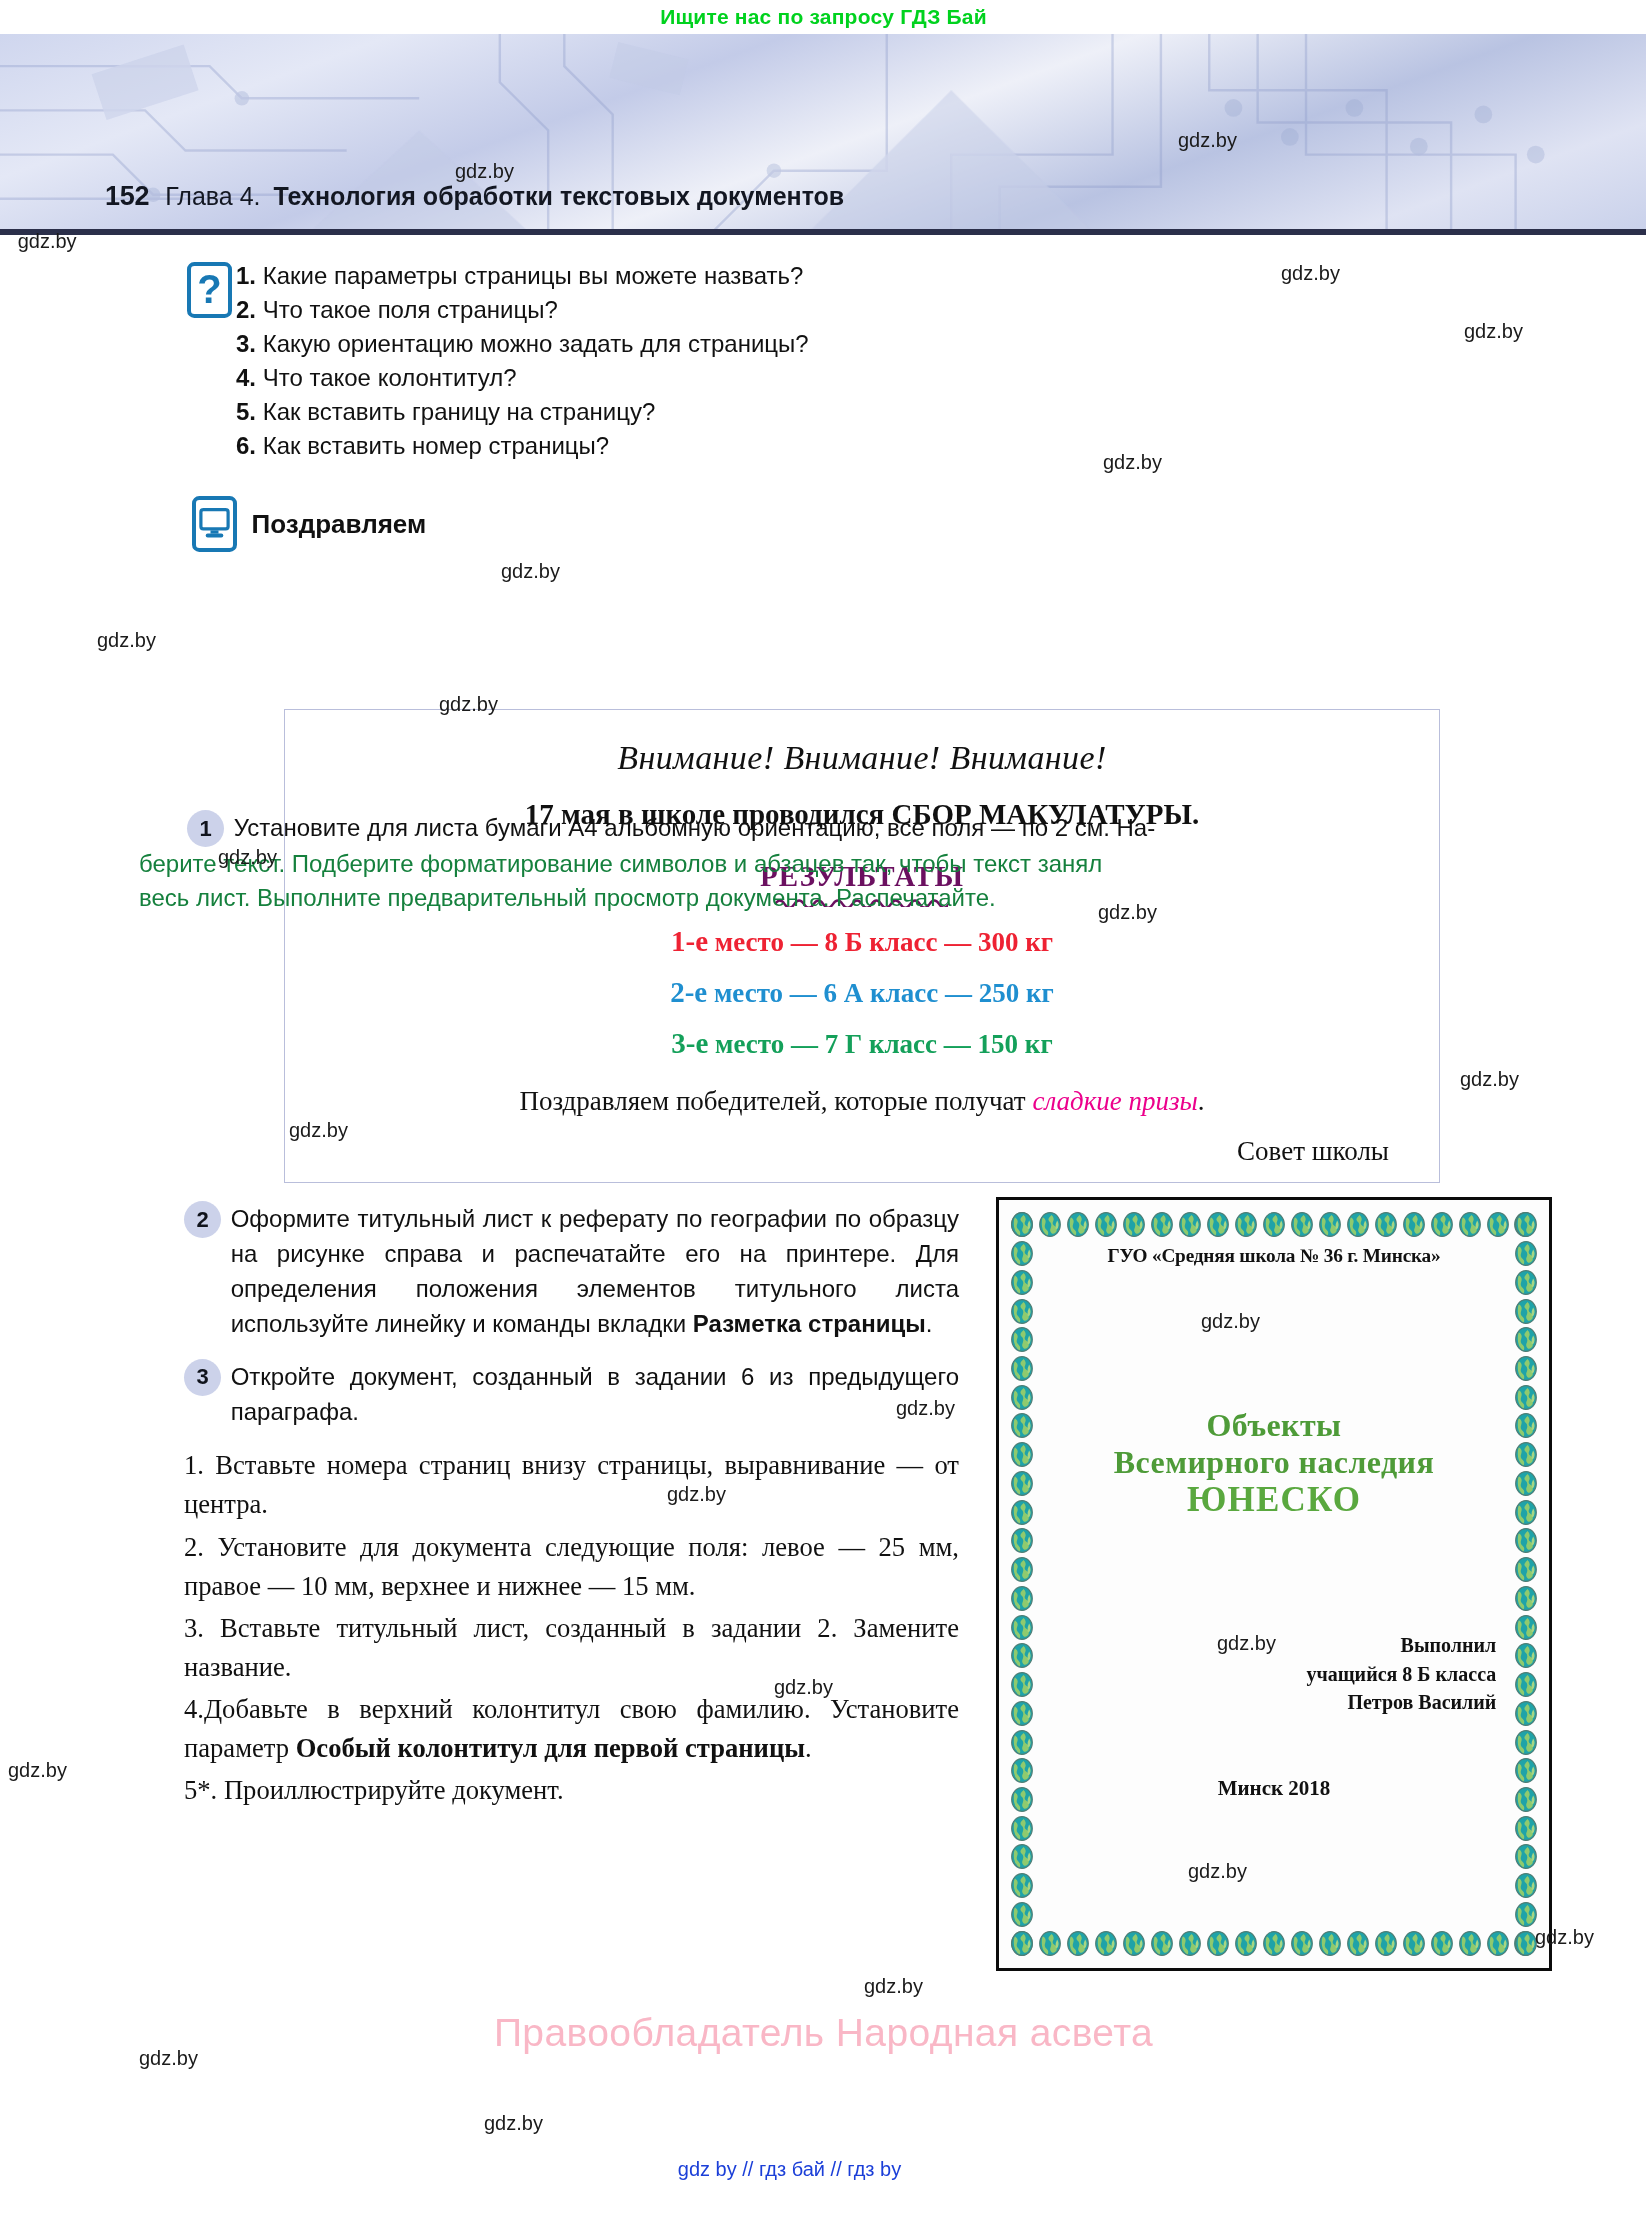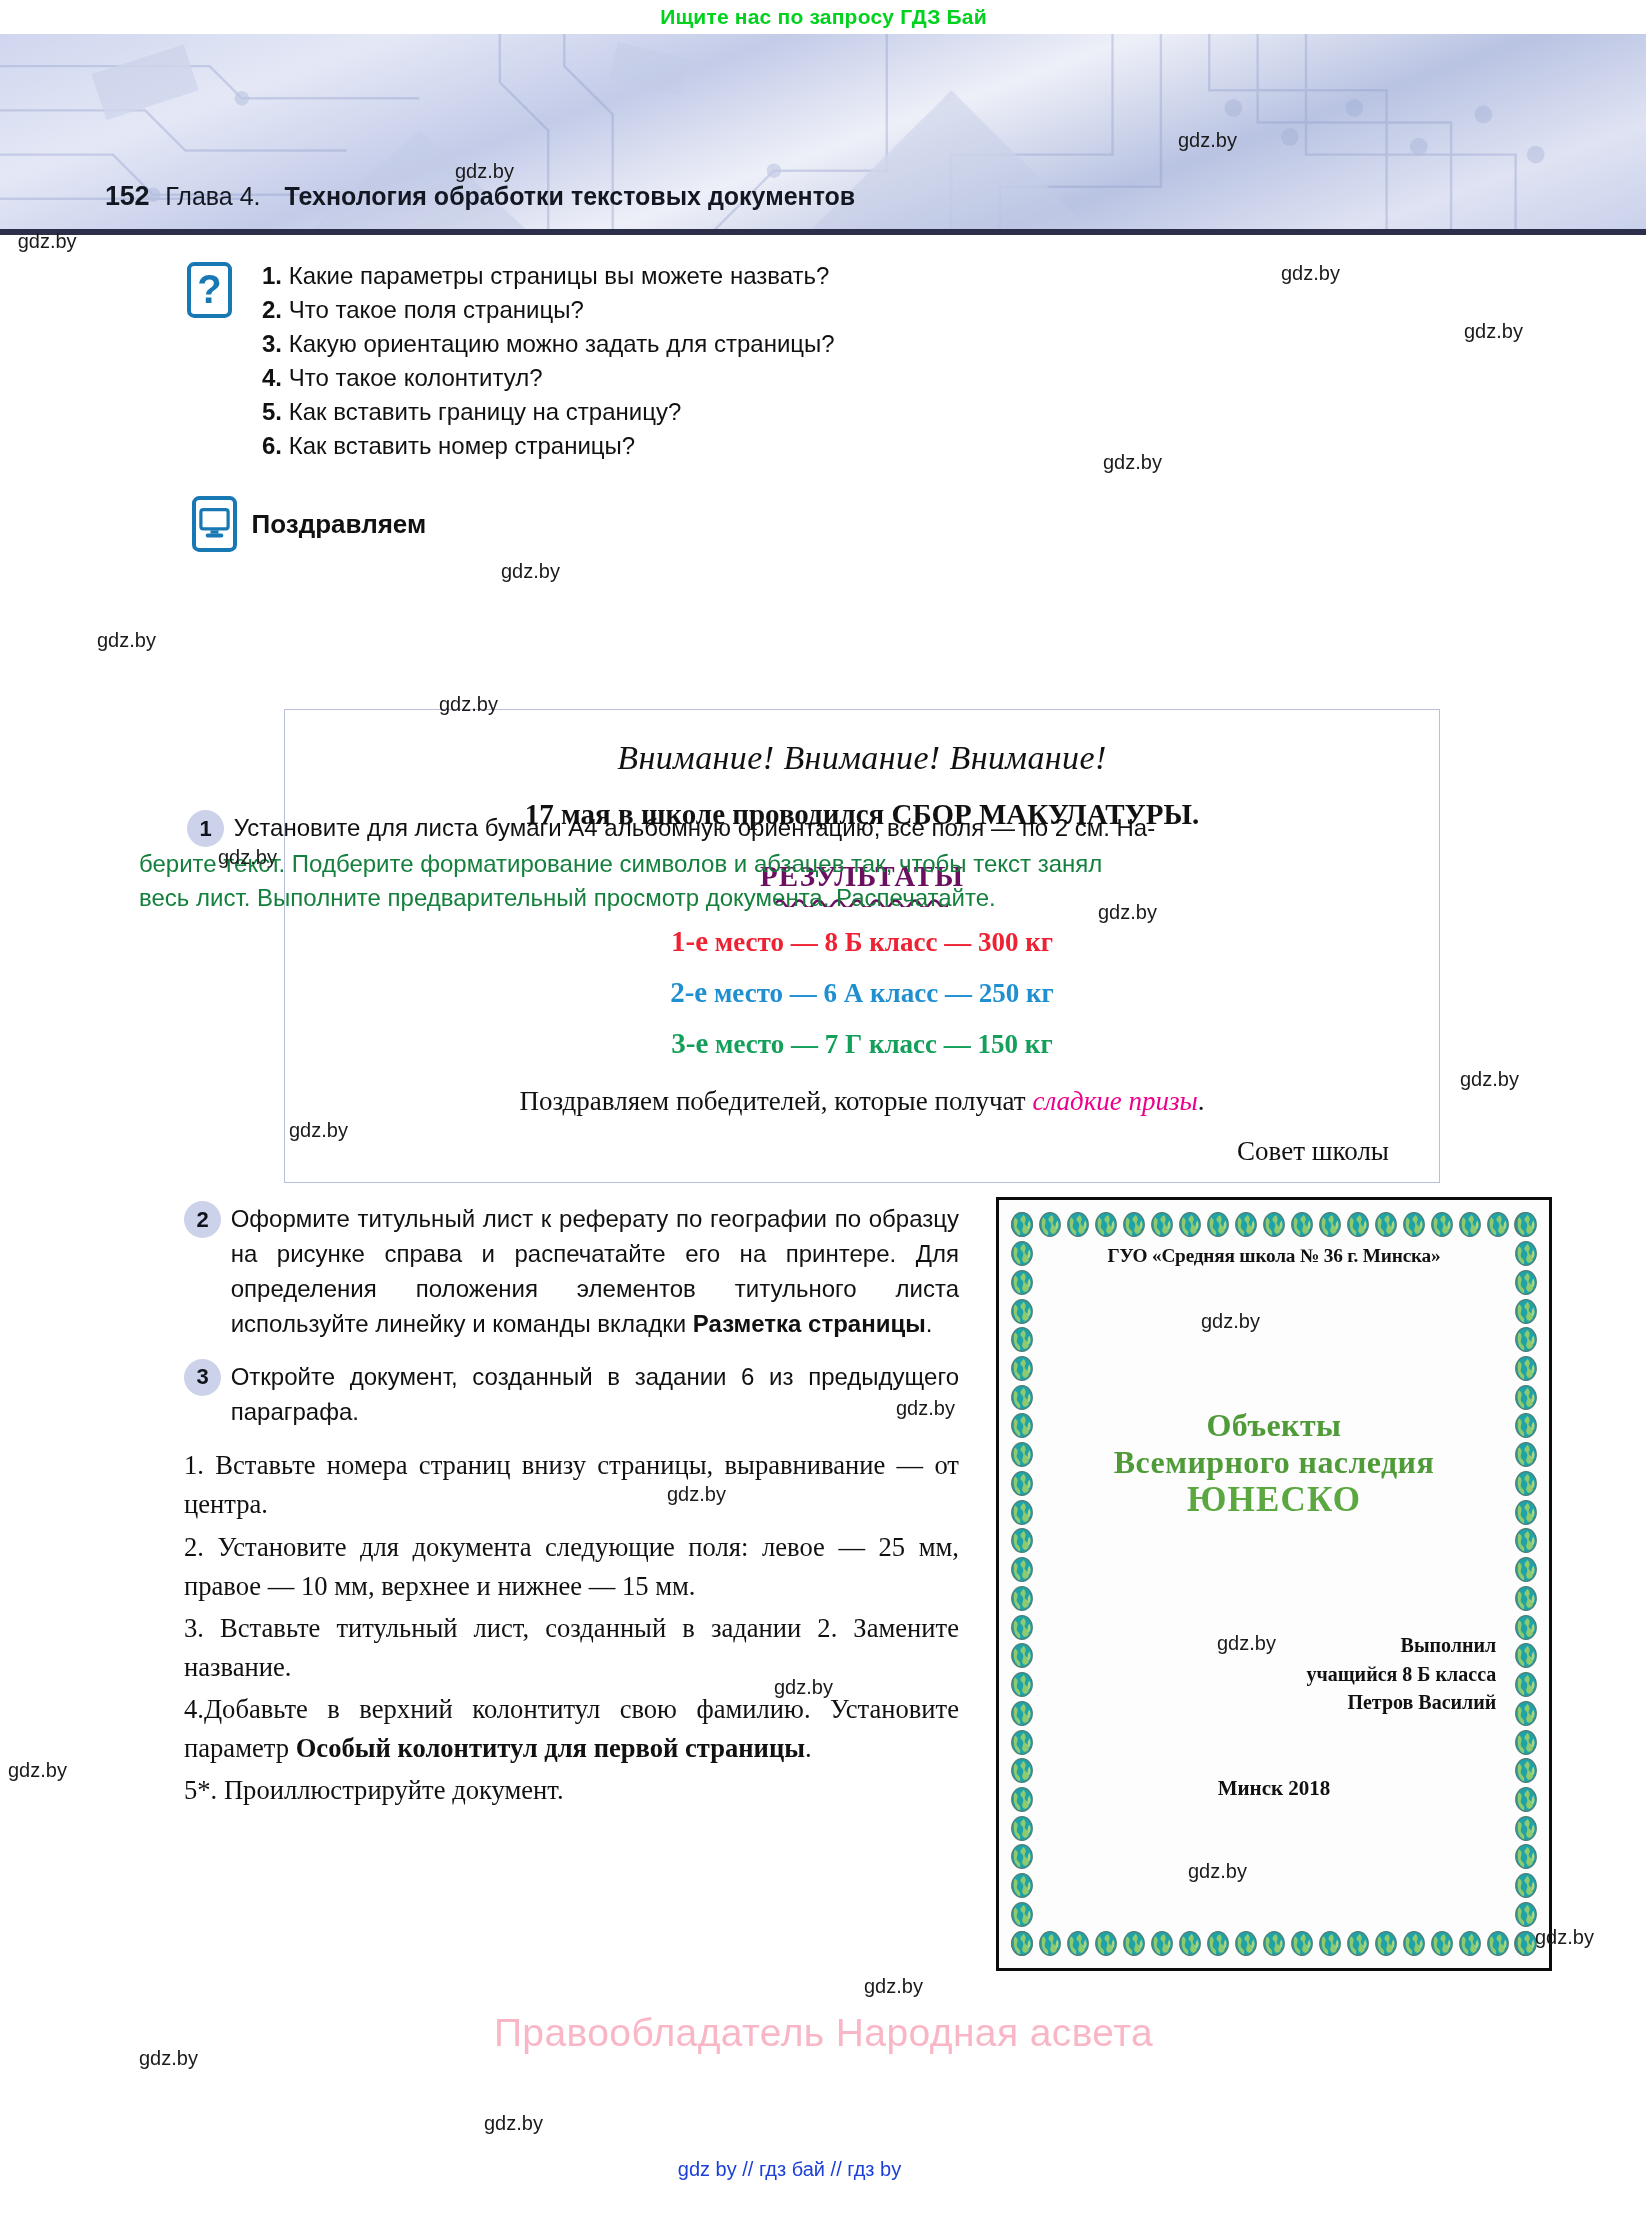--- a/index.html
+++ b/index.html
@@ -70,21 +70,21 @@
     font-weight: bold;
     color: #131722;
     letter-spacing: -0.3px;
   }
   .chapter-label {
     margin-left: 16px;
     font-size: 25px;
     color: #131722;
   }
   .chapter-title {
-    margin-left: 24px;
+    margin-left: 13px;
     font-size: 25px;
     font-weight: bold;
     color: #131722;
   }
 
   
   .page-body {
     position: absolute;
     top: 242px; left: 0;
     width: 1647px;
@@ -112,21 +112,21 @@
 
   
   .questions-block {
     position: absolute;
     top: 20px;
     left: 187px;
     display: flex;
     align-items: flex-start;
   }
   .questions-list {
-    margin-left: 30px;
+    margin-left: 4px;
     margin-top: -3.2px;
   }
   .question-item {
     font-size: 24px;
     color: #111;
     line-height: 34px;
     white-space: nowrap;
   }
   .question-num { font-weight: bold; }
 

